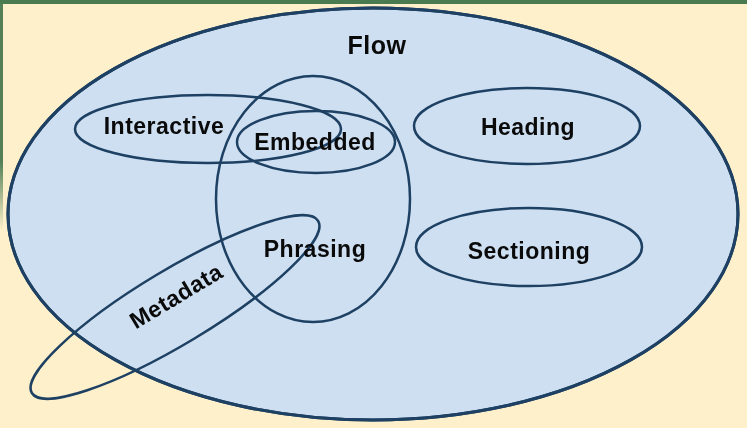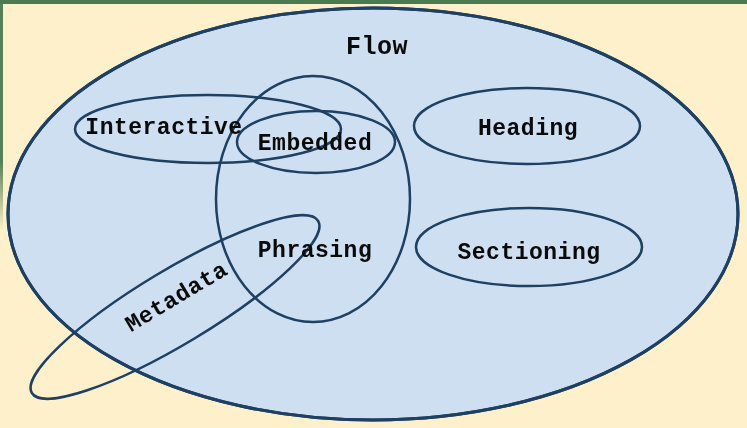--- a/index.html
+++ b/index.html
@@ -9,21 +9,20 @@
   body {
     width: 747px;
     height: 428px;
     overflow: hidden;
     font-family: "Liberation Sans", sans-serif;
   }
   .canvas {
     position: relative;
     width: 630px;
     height: 428px;
-    font-family: Liberation Mono, monospace;
   }
   .canvas svg {
     position: absolute;
     left: 0;
     top: 0;
     display: block;
   }
   .border-top {
     position: absolute;
     left: 0;

